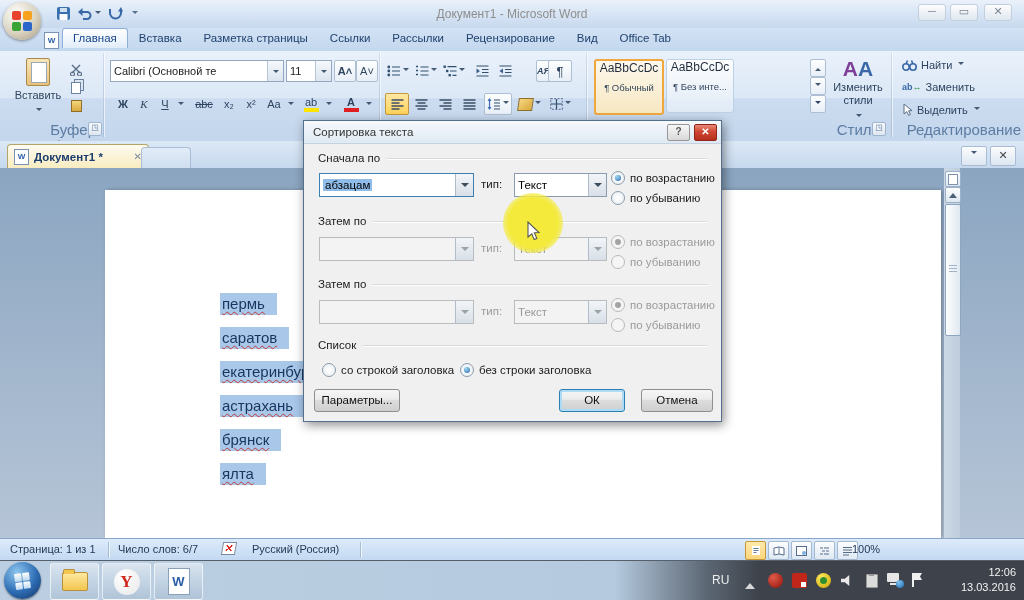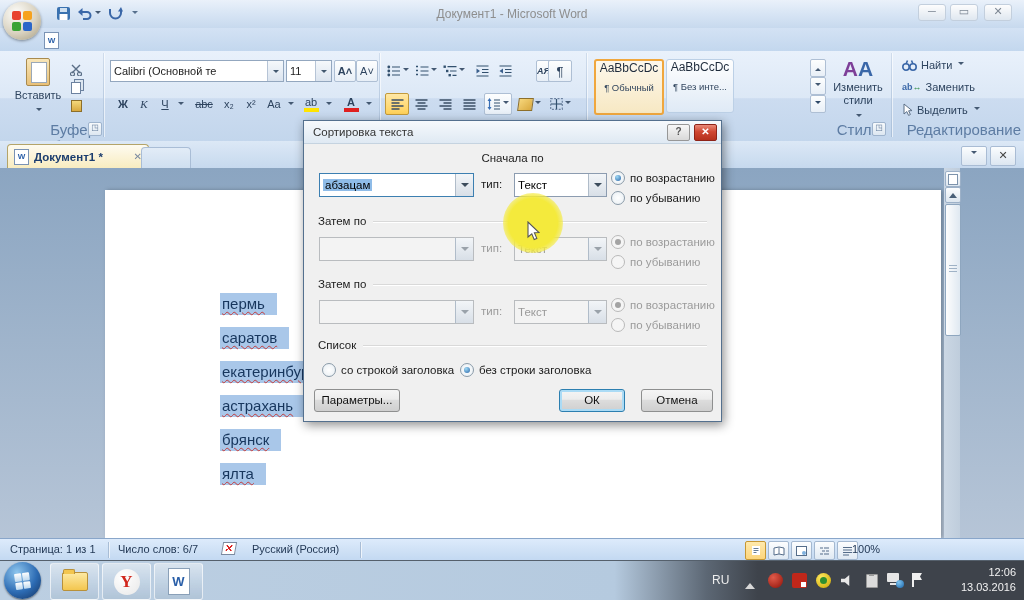--- a/index.html
+++ b/index.html
@@ -176,20 +176,30 @@
         <i style="background:#f6a21d"></i>
         <i style="background:#3aa335"></i>
         <i style="background:#2a66c9"></i>
     </div>
   </div>
 
   <div class="A" id="tabrow">
     <div class="A" style="left:44px;top:4px;width:13px;height:15px;background:#fff;border:1px solid #7a93b5;">
       <div style="font-size:8px;color:#2a5fa8;font-weight:bold;text-align:center;line-height:15px;">W</div>
     </div>
+    <div class="A" style="left:62px;top:0;">
+      <div class="rtab active">Главная</div>
+      <div class="rtab">Вставка</div>
+      <div class="rtab">Разметка страницы</div>
+      <div class="rtab">Ссылки</div>
+      <div class="rtab">Рассылки</div>
+      <div class="rtab">Рецензирование</div>
+      <div class="rtab">Вид</div>
+      <div class="rtab">Office Tab</div>
+    </div>
     <div class="A" id="tabctl">
       <div id="helpbtn">?</div>
       <div class="tctl">─</div>
       <div class="tctl">▭</div>
       <div class="tctl">✕</div>
     </div>
   </div>
 
   <div class="A" id="ribbon">
 
@@ -424,21 +434,21 @@
     </div>
   </div>
 
   <div class="A" id="dialog">
     <div class="A" id="dlg-title">
       <span class="txt">Сортировка текста</span>
       <span class="dlgbtn" id="dlg-help">?</span>
       <span class="dlgbtn" id="dlg-close">✕</span>
     </div>
 
-    <div class="A grpline" style="left:14px;top:31px;width:389px;flex-direction:column;">
+    <div class="A grpline" style="left:14px;top:31px;width:389px;">
       <span>Сначала по</span>
         <span class="gl"></span>
     </div>
     <div class="A wcombo" style="left:15px;top:52px;width:153px;border-color:#3c7fb1;">
       <span class="val"><span class="selblue">абзацам</span></span>
       <span class="dd">
           <i></i>
         </span>
     </div>
     <div class="A" style="left:177px;top:57px;font-size:11.5px;color:#1a1a1a;">тип:</div>

